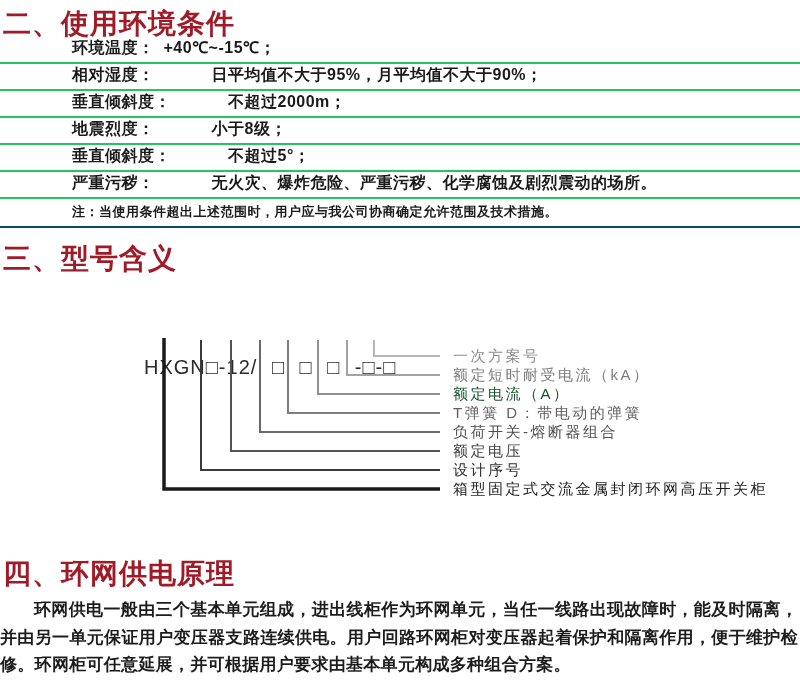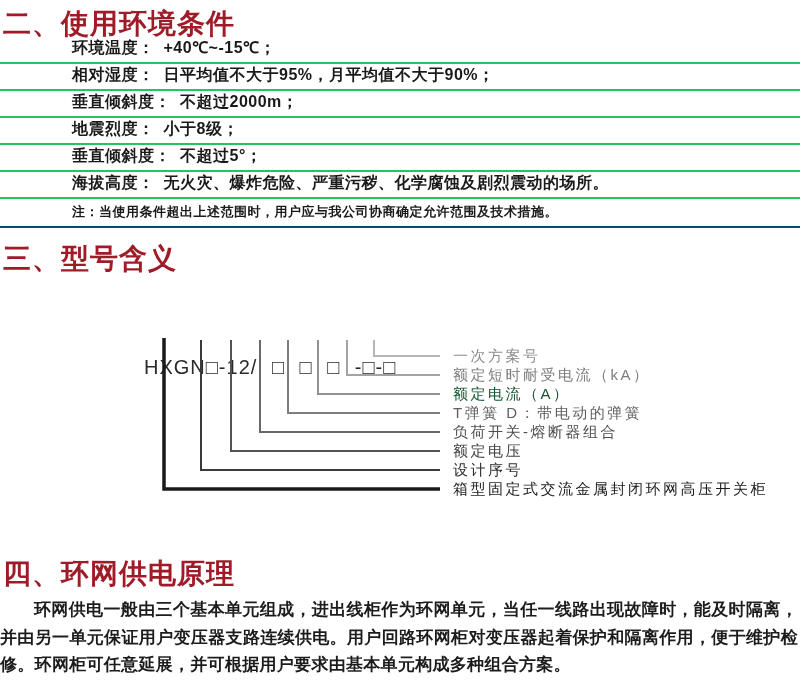--- a/index.html
+++ b/index.html
@@ -35,21 +35,21 @@
     display: flex;
     align-items: flex-end;
     padding: 0 0 3px 72px;
     height: 26px;
     border-bottom: 2px solid #22c55e;
     font-size: 16px;
     font-weight: bold;
     letter-spacing: 0.5px;
     white-space: nowrap;
   }
-  .cond-row + .cond-row { height: 27px; }
+  .cond-row + .cond-row { height: 27px; gap: 48px; }
   .cond-value { margin-left: 9px; }
   .cond-note {
     display: flex;
     align-items: flex-end;
     padding: 0 0 5px 72px;
     height: 29px;
     border-bottom: 2px solid #0c4a6e;
     font-size: 13px;
     font-weight: bold;
     letter-spacing: 0.5px;
@@ -128,21 +128,21 @@
     </div>
     <div class="cond-row">
       <span class="cond-label">地震烈度：</span>
       <span class="cond-value">小于8级；</span>
     </div>
     <div class="cond-row">
       <span class="cond-label">垂直倾斜度：</span>
       <span class="cond-value">不超过5°；</span>
     </div>
     <div class="cond-row">
-      <span class="cond-label">海拔高度：</span>
+      <span class="cond-label">严重污秽：</span>
       <span class="cond-value">无火灾、爆炸危险、严重污秽、化学腐蚀及剧烈震动的场所。</span>
     </div>
     <div class="cond-note">注：当使用条件超出上述范围时，用户应与我公司协商确定允许范围及技术措施。</div>
   </div>
 
   <h2 class="sec-title title-3">三、型号含义</h2>
 
   <div class="diagram">
     <div class="model-code">HXGN□-12/ □ □ □ -□-□</div>
 

